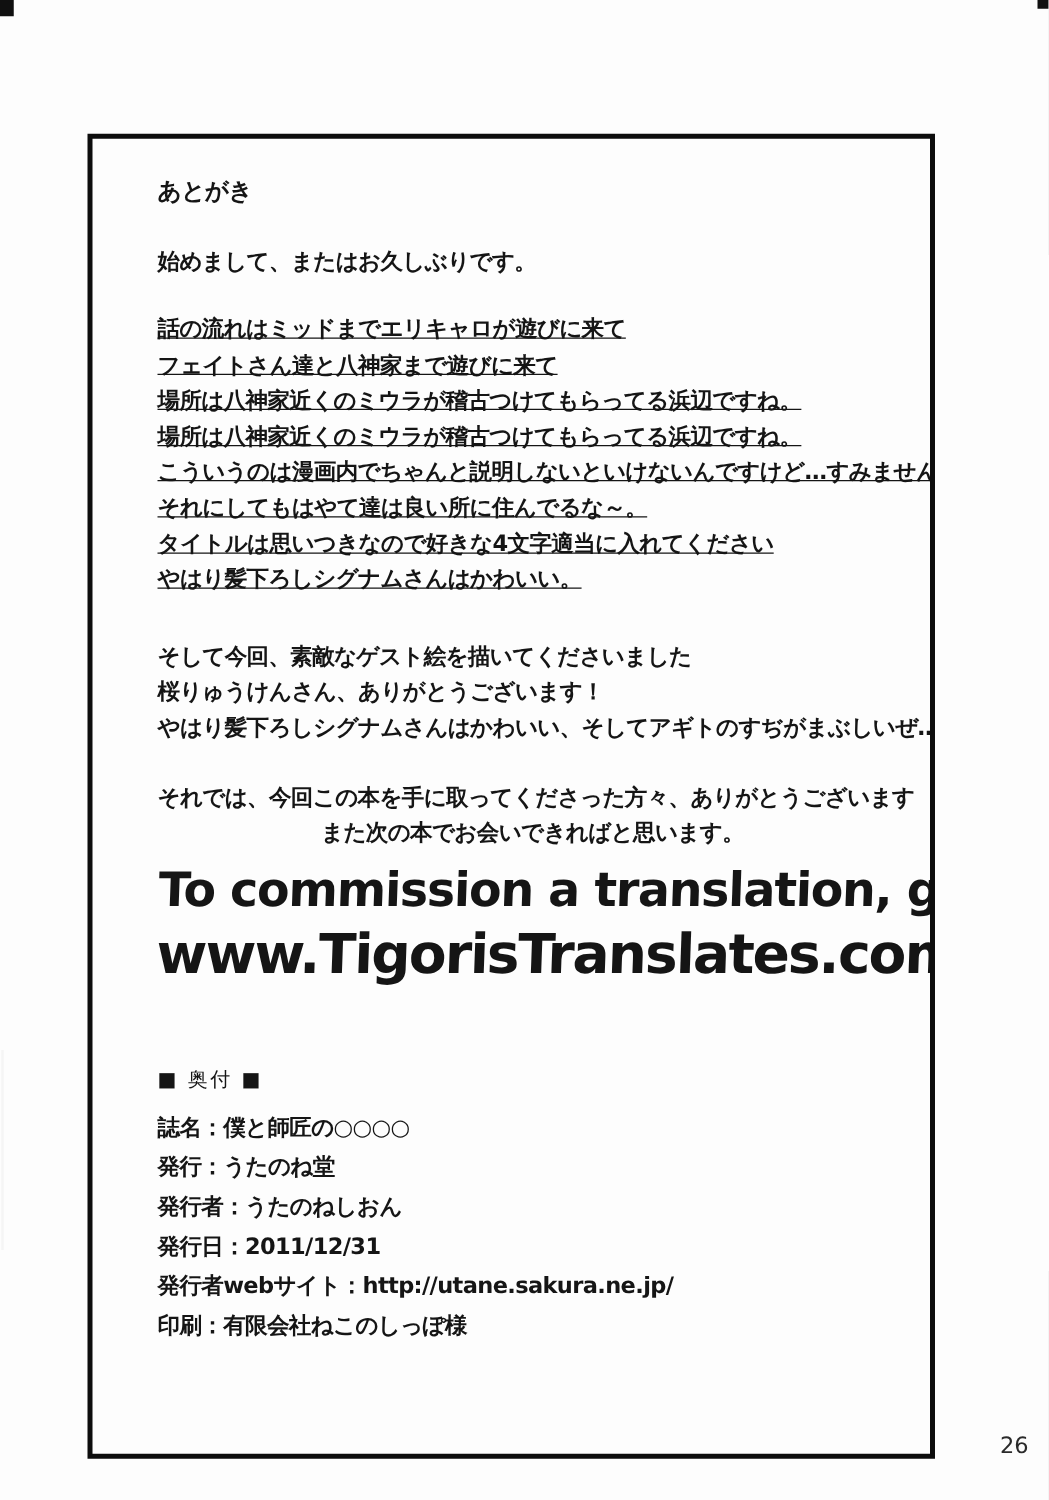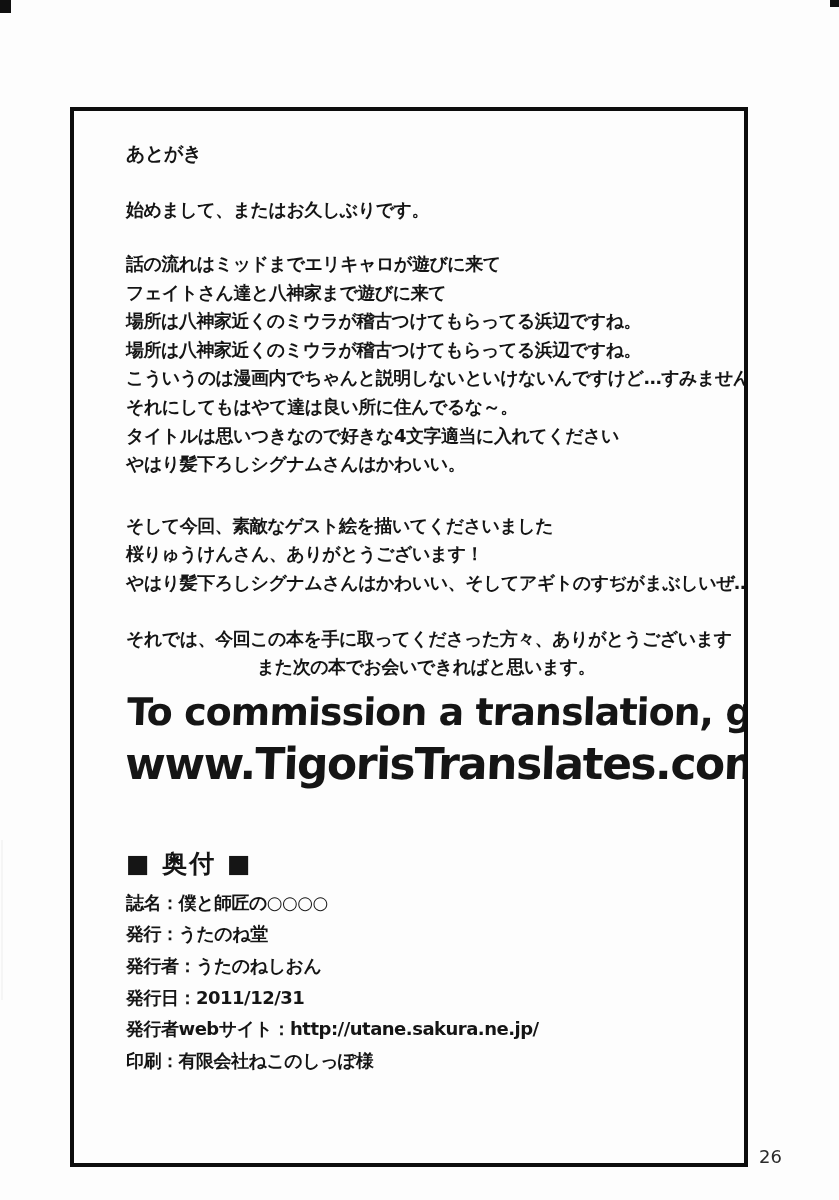--- a/index.html
+++ b/index.html
@@ -49,21 +49,21 @@
   }
   .heading {
     font-weight: bold;
     font-size: 19px;
     line-height: 24px;
   }
   .greeting {
     margin-top: 33px;
     line-height: 24px;
   }
-  .para-story { margin-top: 28px; }
+  .para-story { margin-top: 28px; text-decoration: underline; }
   .para-story .line { line-height: 28.6px; }
   .para-guest { margin-top: 33px; }
   .para-guest .line { line-height: 28.6px; }
   .para-closing { margin-top: 27px; }
   .para-closing .line { line-height: 28.6px; text-align: center; }
 
   .commission {
     margin-top: 5px;
     text-align: center;
     font-weight: bold;
@@ -77,31 +77,31 @@
   }
   .commission .c2 {
     font-size: 44px;
     line-height: 54px;
     letter-spacing: -1.5px;
     white-space: nowrap;
   }
 
   .colophon { margin-top: 60px; }
   .colophon-header {
-    font-weight: bold;
-    font-size: 25px;
+    font-weight: normal;
+    font-size: 16px;
     line-height: 26px;
     letter-spacing: 2px;
   }
   .colophon-entries { margin-top: 10px; }
   .colophon-entries .line { line-height: 31.6px; }
 
   .page-number {
     position: absolute;
-    left: 759px;
+    left: 800px;
     top: 1146px;
     font-size: 18px;
     color: #2b2b2b;
     font-family: "DejaVu Sans", sans-serif;
   }
 </style>
 </head>
 <body>
 
 <div class="page">

